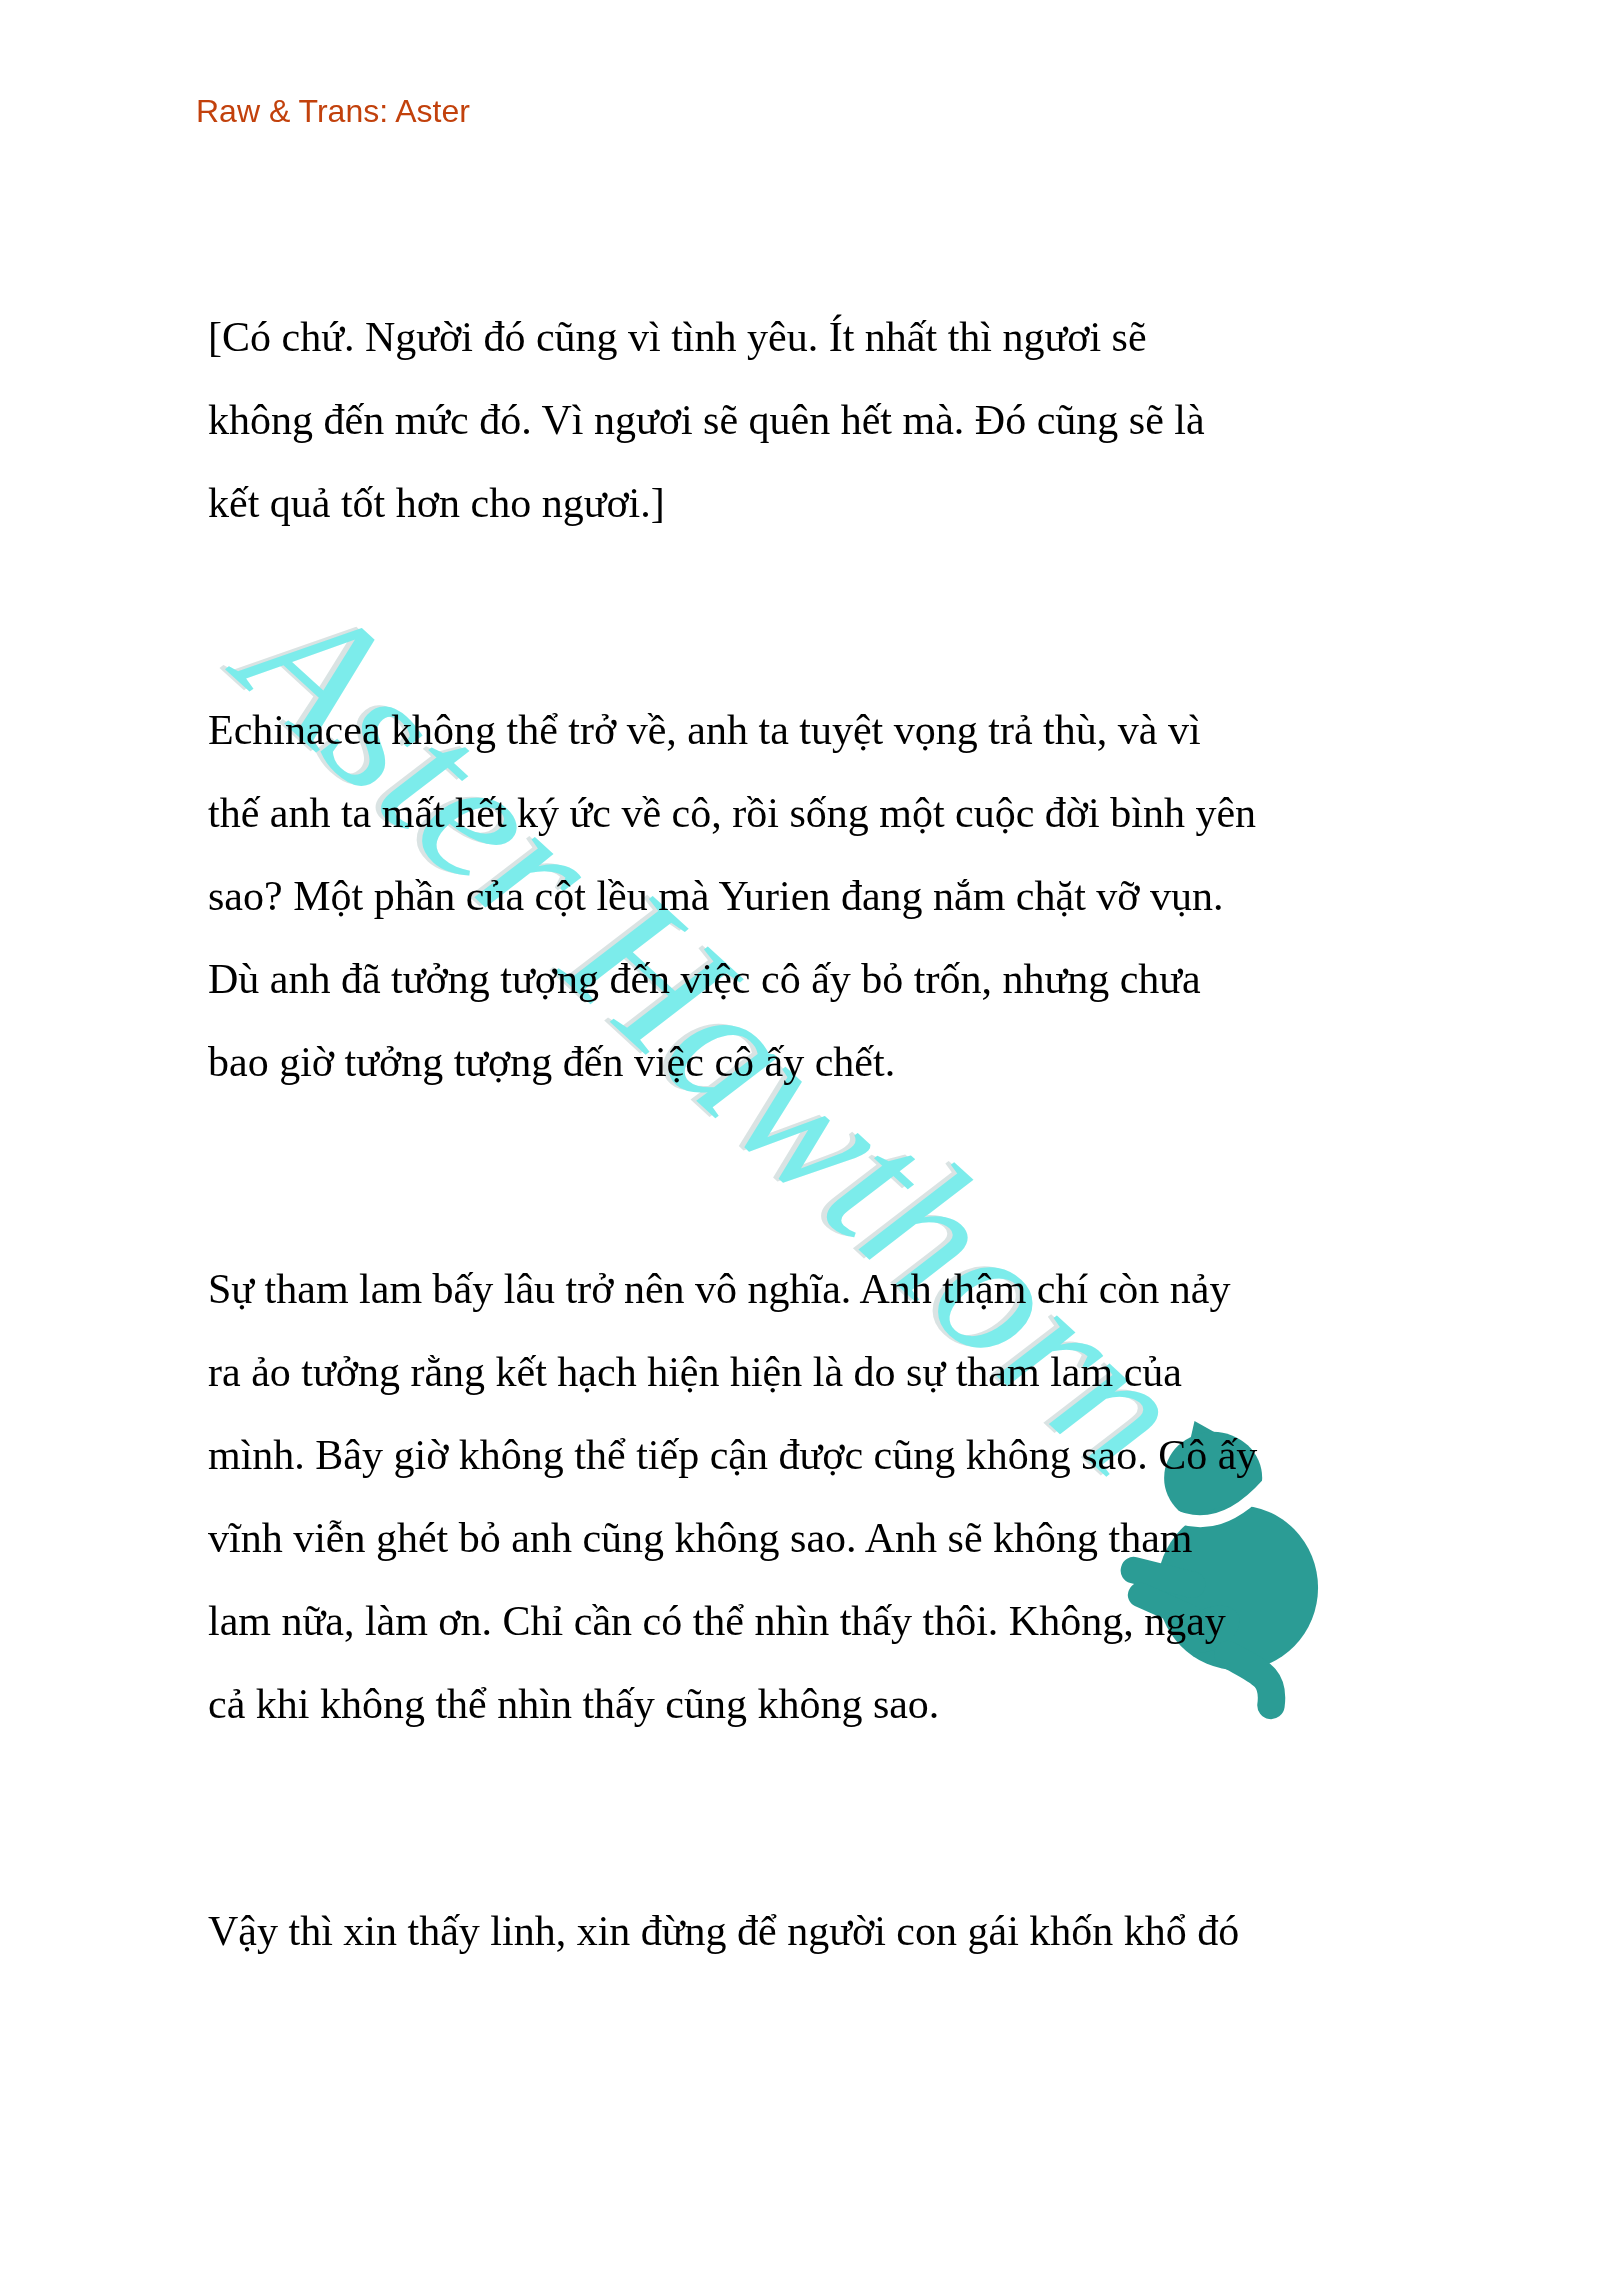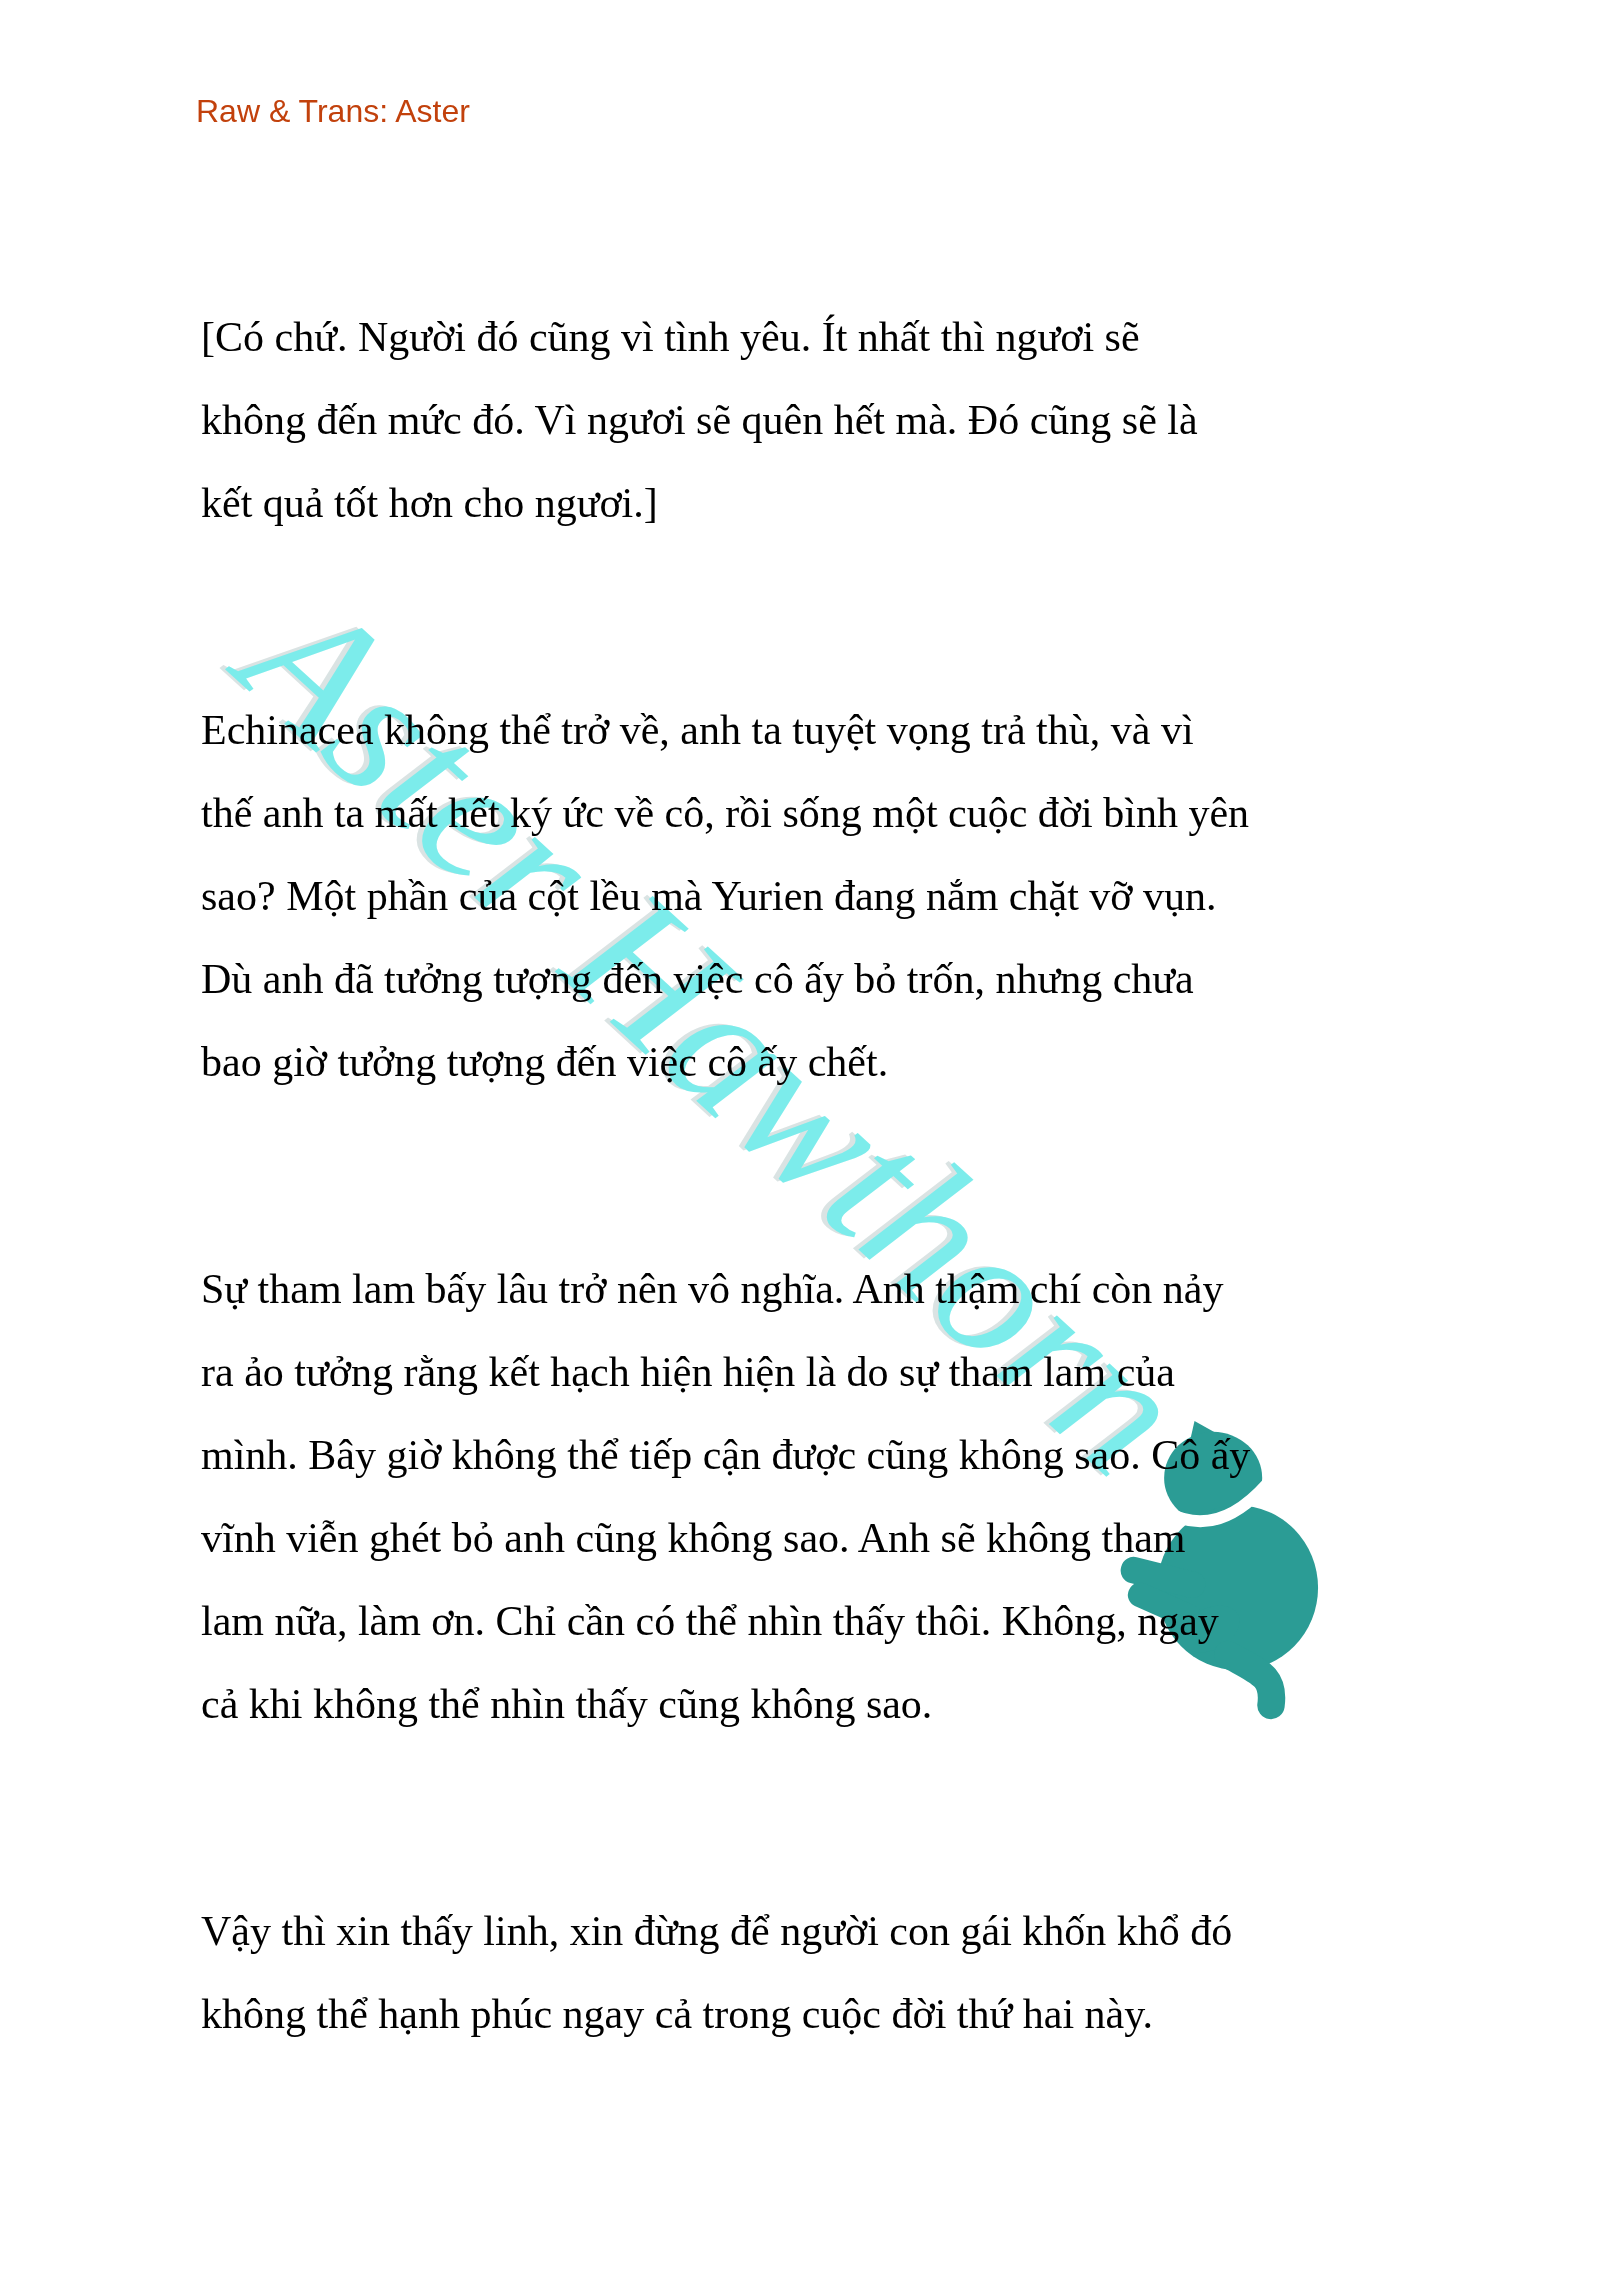--- a/index.html
+++ b/index.html
@@ -57,21 +57,21 @@
   .content {
     position: absolute;
     left: 196px;
     top: 296px;
     right: 137px;
     z-index: 1;
     font-family: "Liberation Serif", serif;
     font-size: 42px;
     color: #000;
   }
-  .paragraph { margin: 0 0 144px 5px; }
+  .paragraph { margin: 0 0 144px 12px; }
   .paragraph:last-child { margin-bottom: 0; }
   .line {
     height: 83px;
     line-height: 83px;
     white-space: nowrap;
   }
 </style>
 </head>
 <body>
 
@@ -114,18 +114,17 @@
       <div class="line">Sự tham lam bấy lâu trở nên vô nghĩa. Anh thậm chí còn nảy</div>
       <div class="line">ra ảo tưởng rằng kết hạch hiện hiện là do sự tham lam của</div>
       <div class="line">mình. Bây giờ không thể tiếp cận được cũng không sao. Cô ấy</div>
       <div class="line">vĩnh viễn ghét bỏ anh cũng không sao. Anh sẽ không tham</div>
       <div class="line">lam nữa, làm ơn. Chỉ cần có thể nhìn thấy thôi. Không, ngay</div>
       <div class="line">cả khi không thể nhìn thấy cũng không sao.</div>
     </div>
 
     <div class="paragraph">
       <div class="line">Vậy thì xin thấy linh, xin đừng để người con gái khốn khổ đó</div>
-      <div class="line">không thể hạnh phúc ngay cả trong cuộc đời thứ hai này.</div>
     </div>
 
   </div>
 </div>
 
 
 </body></html>

